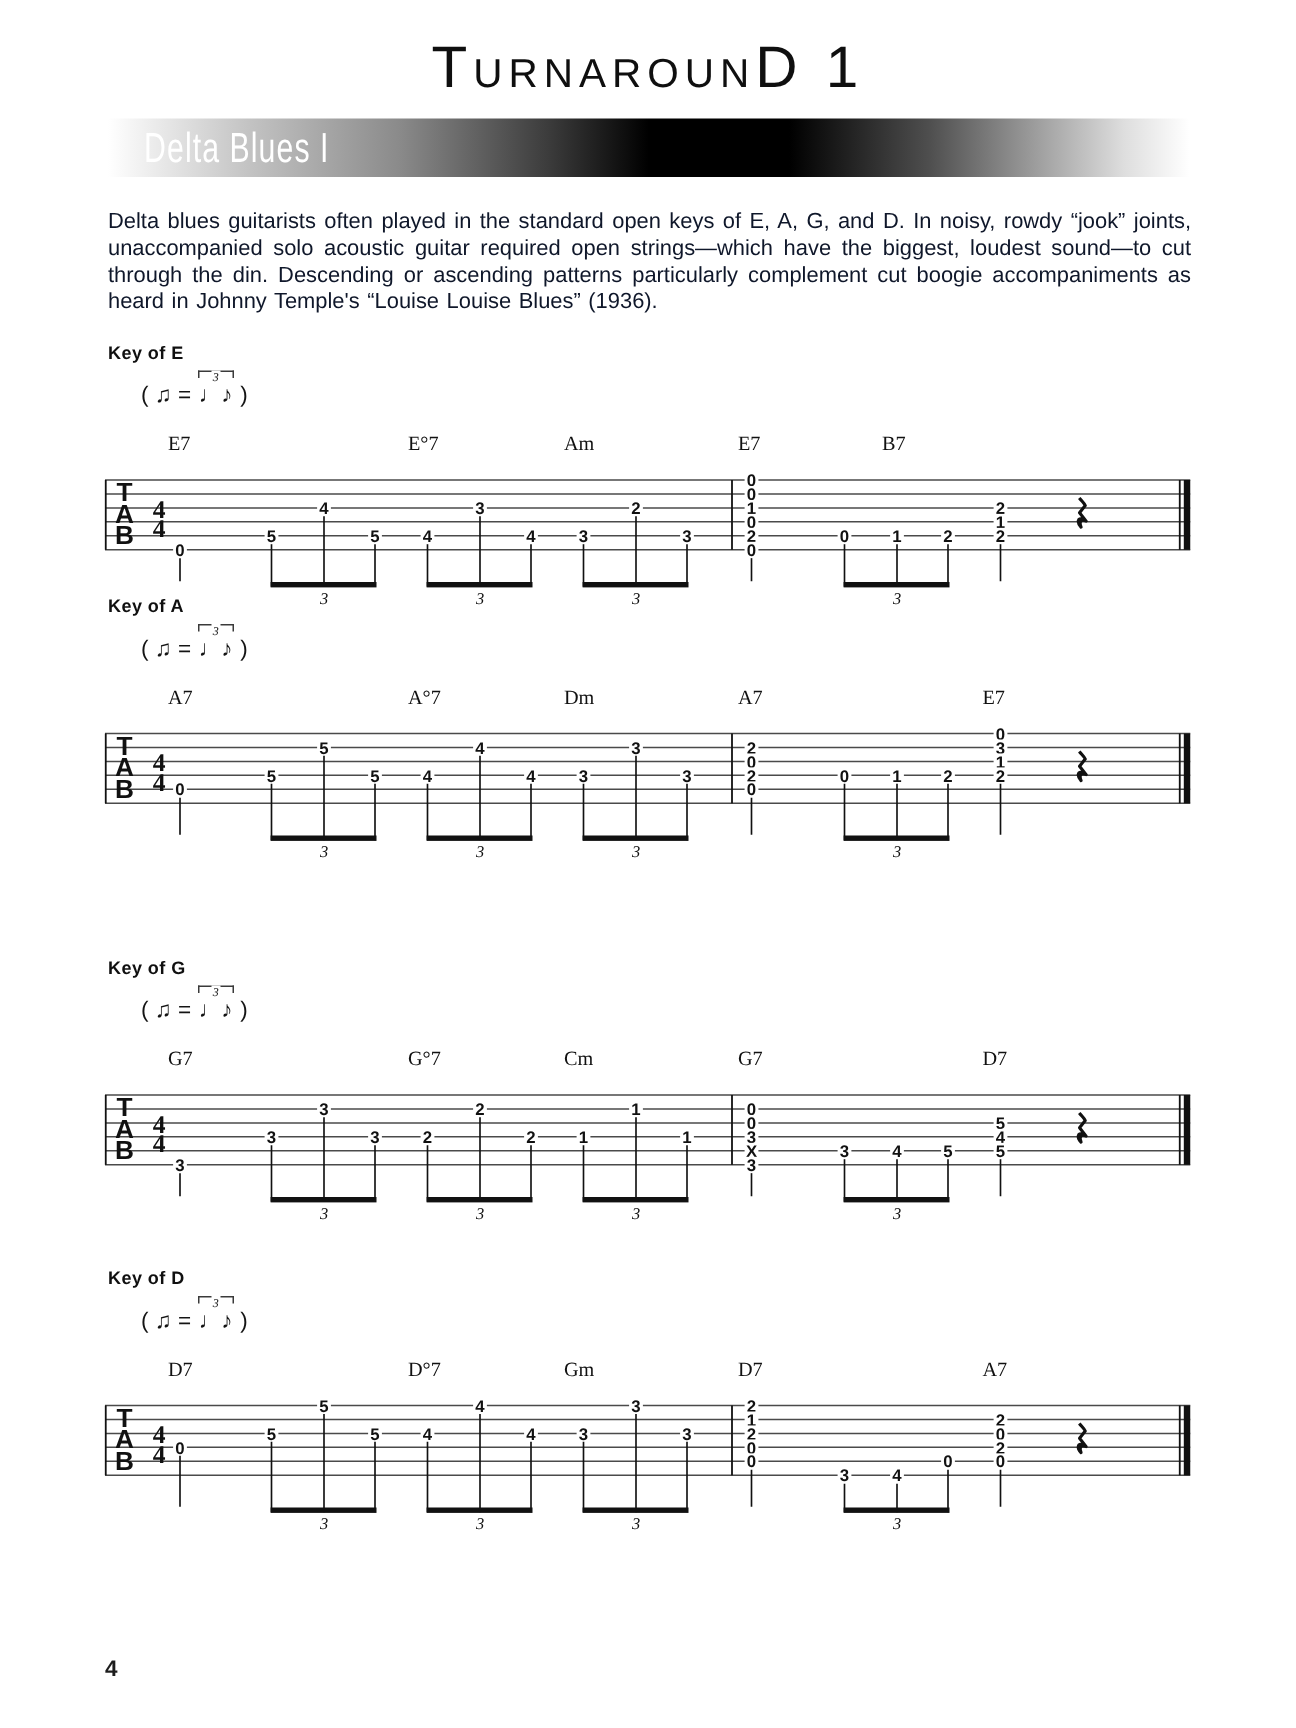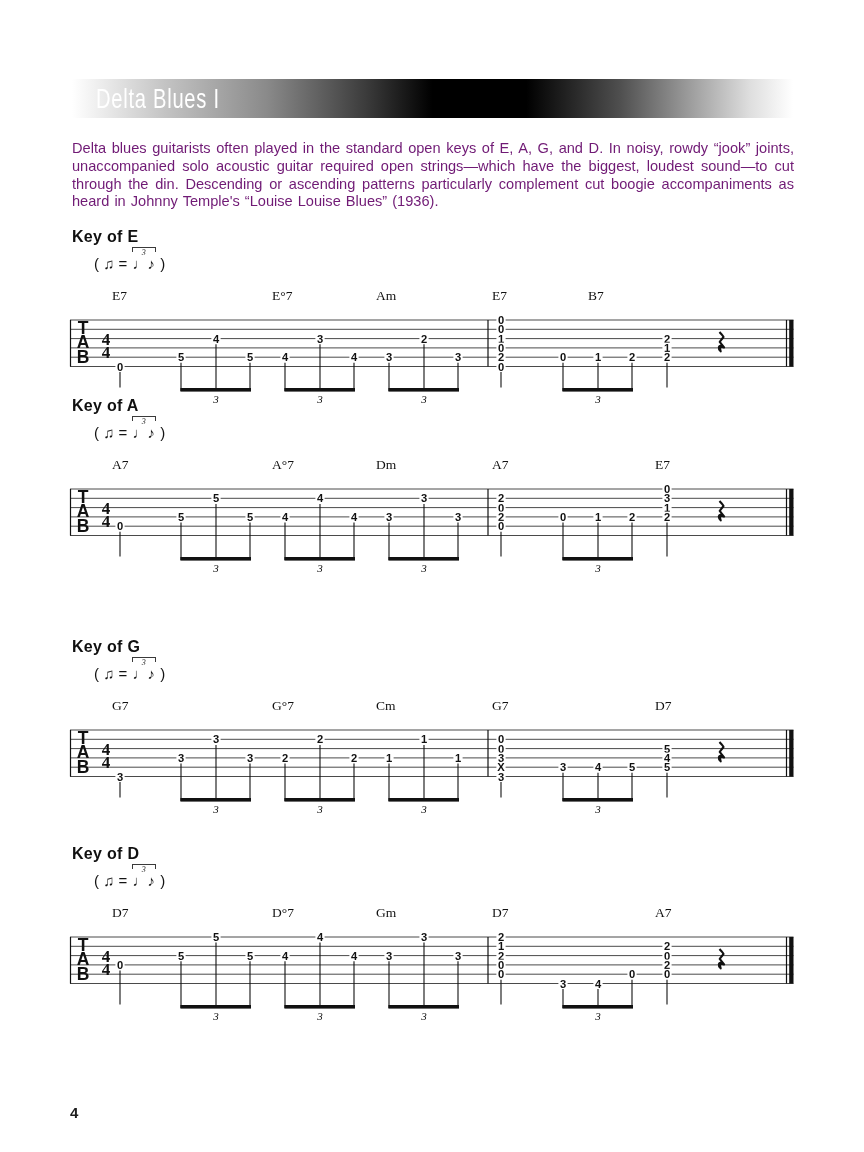--- a/index.html
+++ b/index.html
@@ -7,38 +7,39 @@
         font-family:"Liberation Sans",sans-serif;color:#1d1d1d;}
   .title{position:absolute;top:24px;left:0;width:100%;text-align:center;
          font-size:39px;font-variant:small-caps;letter-spacing:4px;font-weight:400;color:#0f0f0f;}
   .banner{position:absolute;top:79px;left:72px;width:721px;height:39px;
           background:linear-gradient(90deg,#ffffff 0%,#c3c3c3 13%,#8a8a8a 27%,#3a3a3a 41%,
                      #000 50%,#000 63%,#4f4f4f 76%,#9f9f9f 86%,#dedede 94%,#ffffff 100%);
           display:flex;align-items:center;justify-content:flex-start;}
   .banner span{color:#fff;font-size:28px;font-weight:400;letter-spacing:1px;
                transform:scaleX(0.72);white-space:nowrap;}
   .intro{position:absolute;top:140px;left:72px;width:722px;font-size:14.6px;
-         line-height:17.8px;text-align:justify;color:#701a75;word-spacing:1px;}
+         line-height:17.8px;text-align:justify;color:#0f172a;word-spacing:1px;}
   .key-section{position:absolute;left:0;width:864px;height:192px;}
-  .key-section h2{position:absolute;top:4px;left:72px;margin:0;font-size:16px;
+  .key-section h2{position:absolute;top:4px;left:72px;margin:0;font-size:12px;
                   font-weight:700;color:#101010;letter-spacing:0.3px;}
   .swing{position:absolute;top:31px;left:94px;font-size:15px;color:#141414;white-space:nowrap;}
   .swing .pair{position:relative;display:inline-block;padding:0 1px;}
   .swing .tb{position:absolute;top:-8px;left:0;right:0;text-align:center;height:4px;
              border-top:1px solid #3a3a3a;border-left:1px solid #3a3a3a;border-right:1px solid #3a3a3a;}
   .swing .tb i{position:relative;top:-7px;font-size:8px;font-style:italic;background:#fff;
                padding:0 1px;font-family:"Liberation Serif",serif;}
   svg.staff{position:absolute;top:52px;left:0;}
   .page-num{position:absolute;left:70px;top:1104px;font-size:15px;font-weight:700;color:#1d1d1d;}
 </style>
 </head>
 <body>
 
 <div class="page">
 
+  <div class="title">TurnarounD 1</div>
 
   <div class="banner">
     <span>Delta Blues I</span>
   </div>
 
   <div class="intro">Delta blues guitarists often played in the standard open keys of E, A, G, and D. In noisy, rowdy “jook” joints, unaccompanied solo acoustic guitar required open strings—which have the biggest, loudest sound—to cut through the din. Descending or ascending patterns particularly complement cut boogie accompaniments as heard in Johnny Temple's “Louise Louise Blues” (1936).</div>
 
   <section class="key-section" style="top:224px">
     <h2>Key of E</h2>
     <div class="swing">

